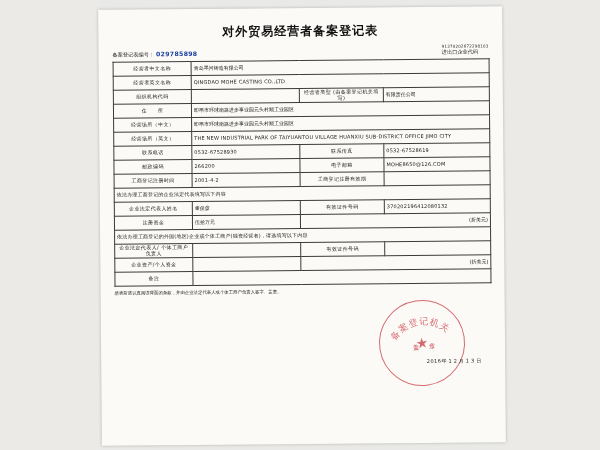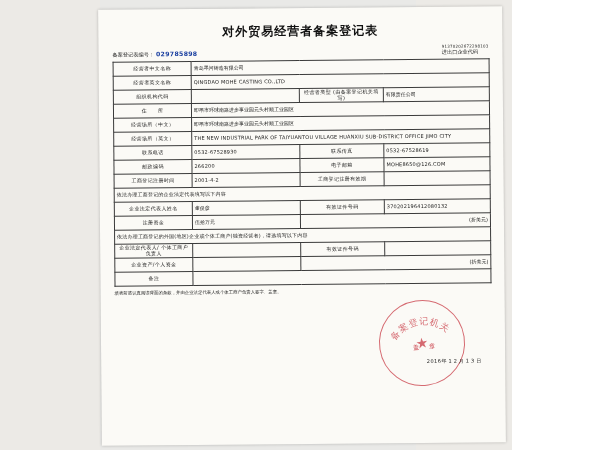--- a/index.html
+++ b/index.html
@@ -8,21 +8,21 @@
     background: #ffffff;
   }
   body {
     width: 600px;
     height: 450px;
     overflow: hidden;
     font-family: "DejaVu Sans", sans-serif;
   }
   #page {
     position: relative;
-    width: 512px;
+    width: 600px;
     height: 450px;
     background: #e9e9e7;
   }
   
   #paper {
     position: absolute;
     left: 100px;
     top: 8px;
     width: 404px;
     height: 436px;

